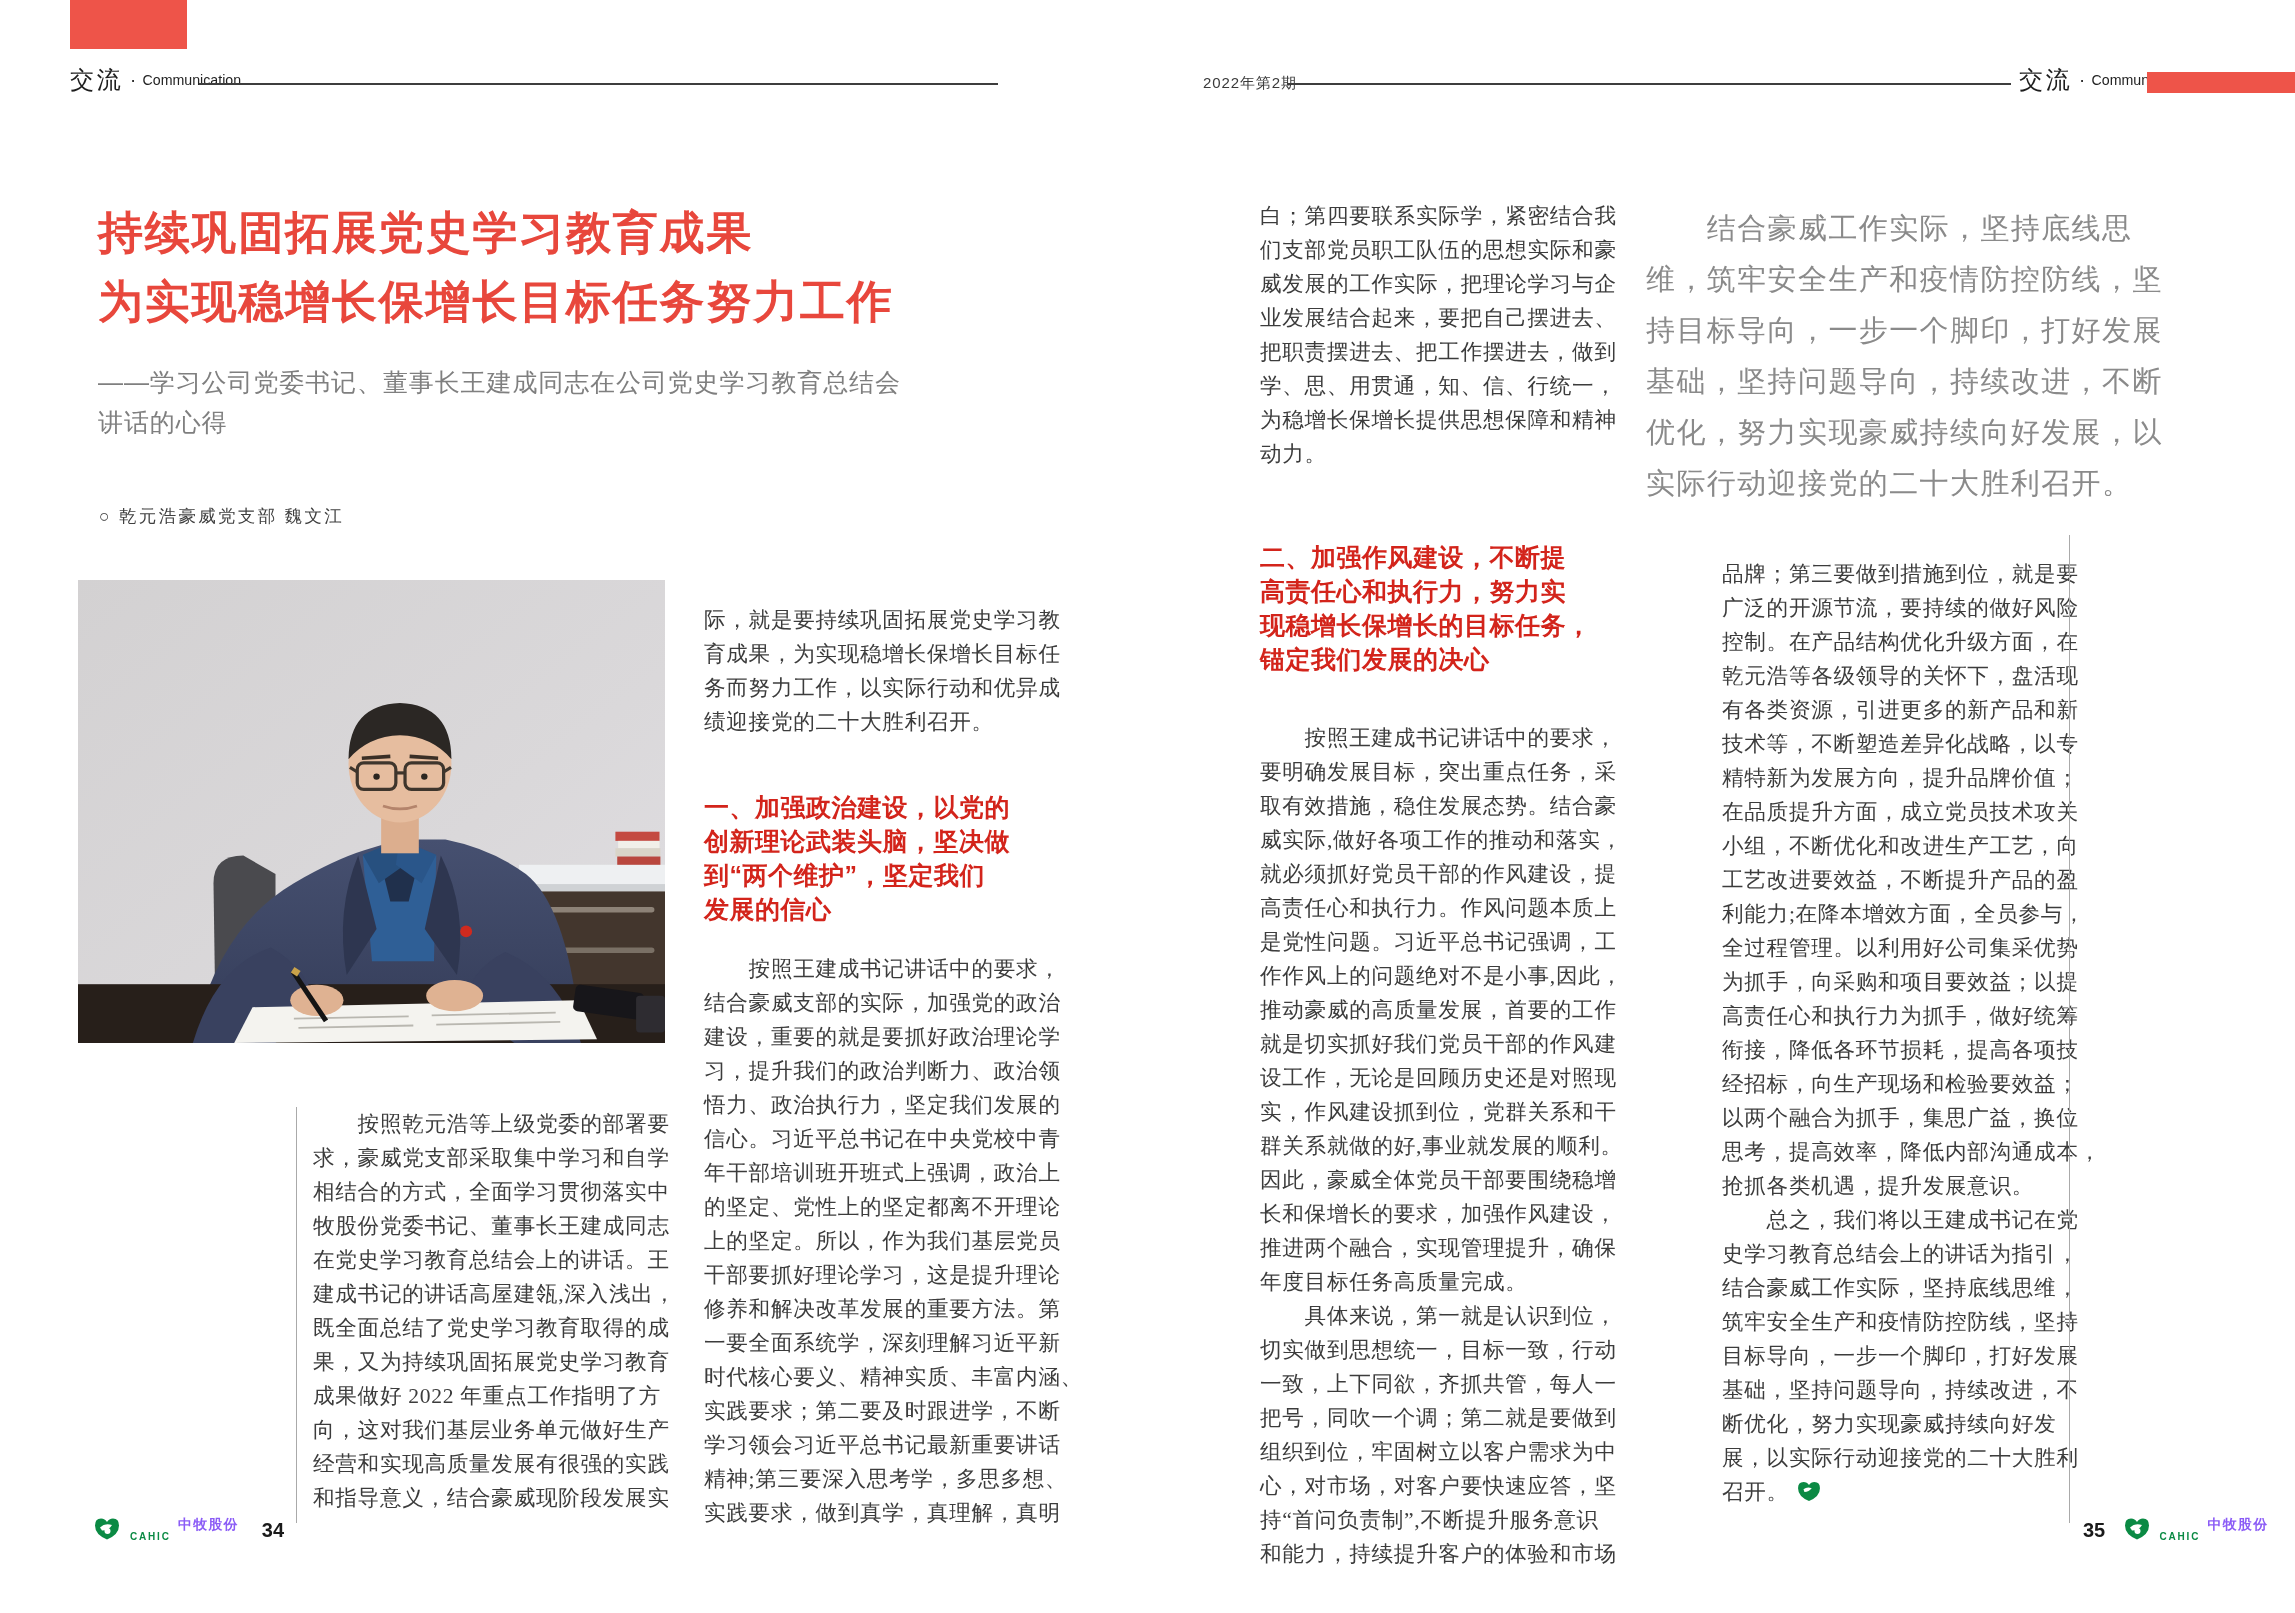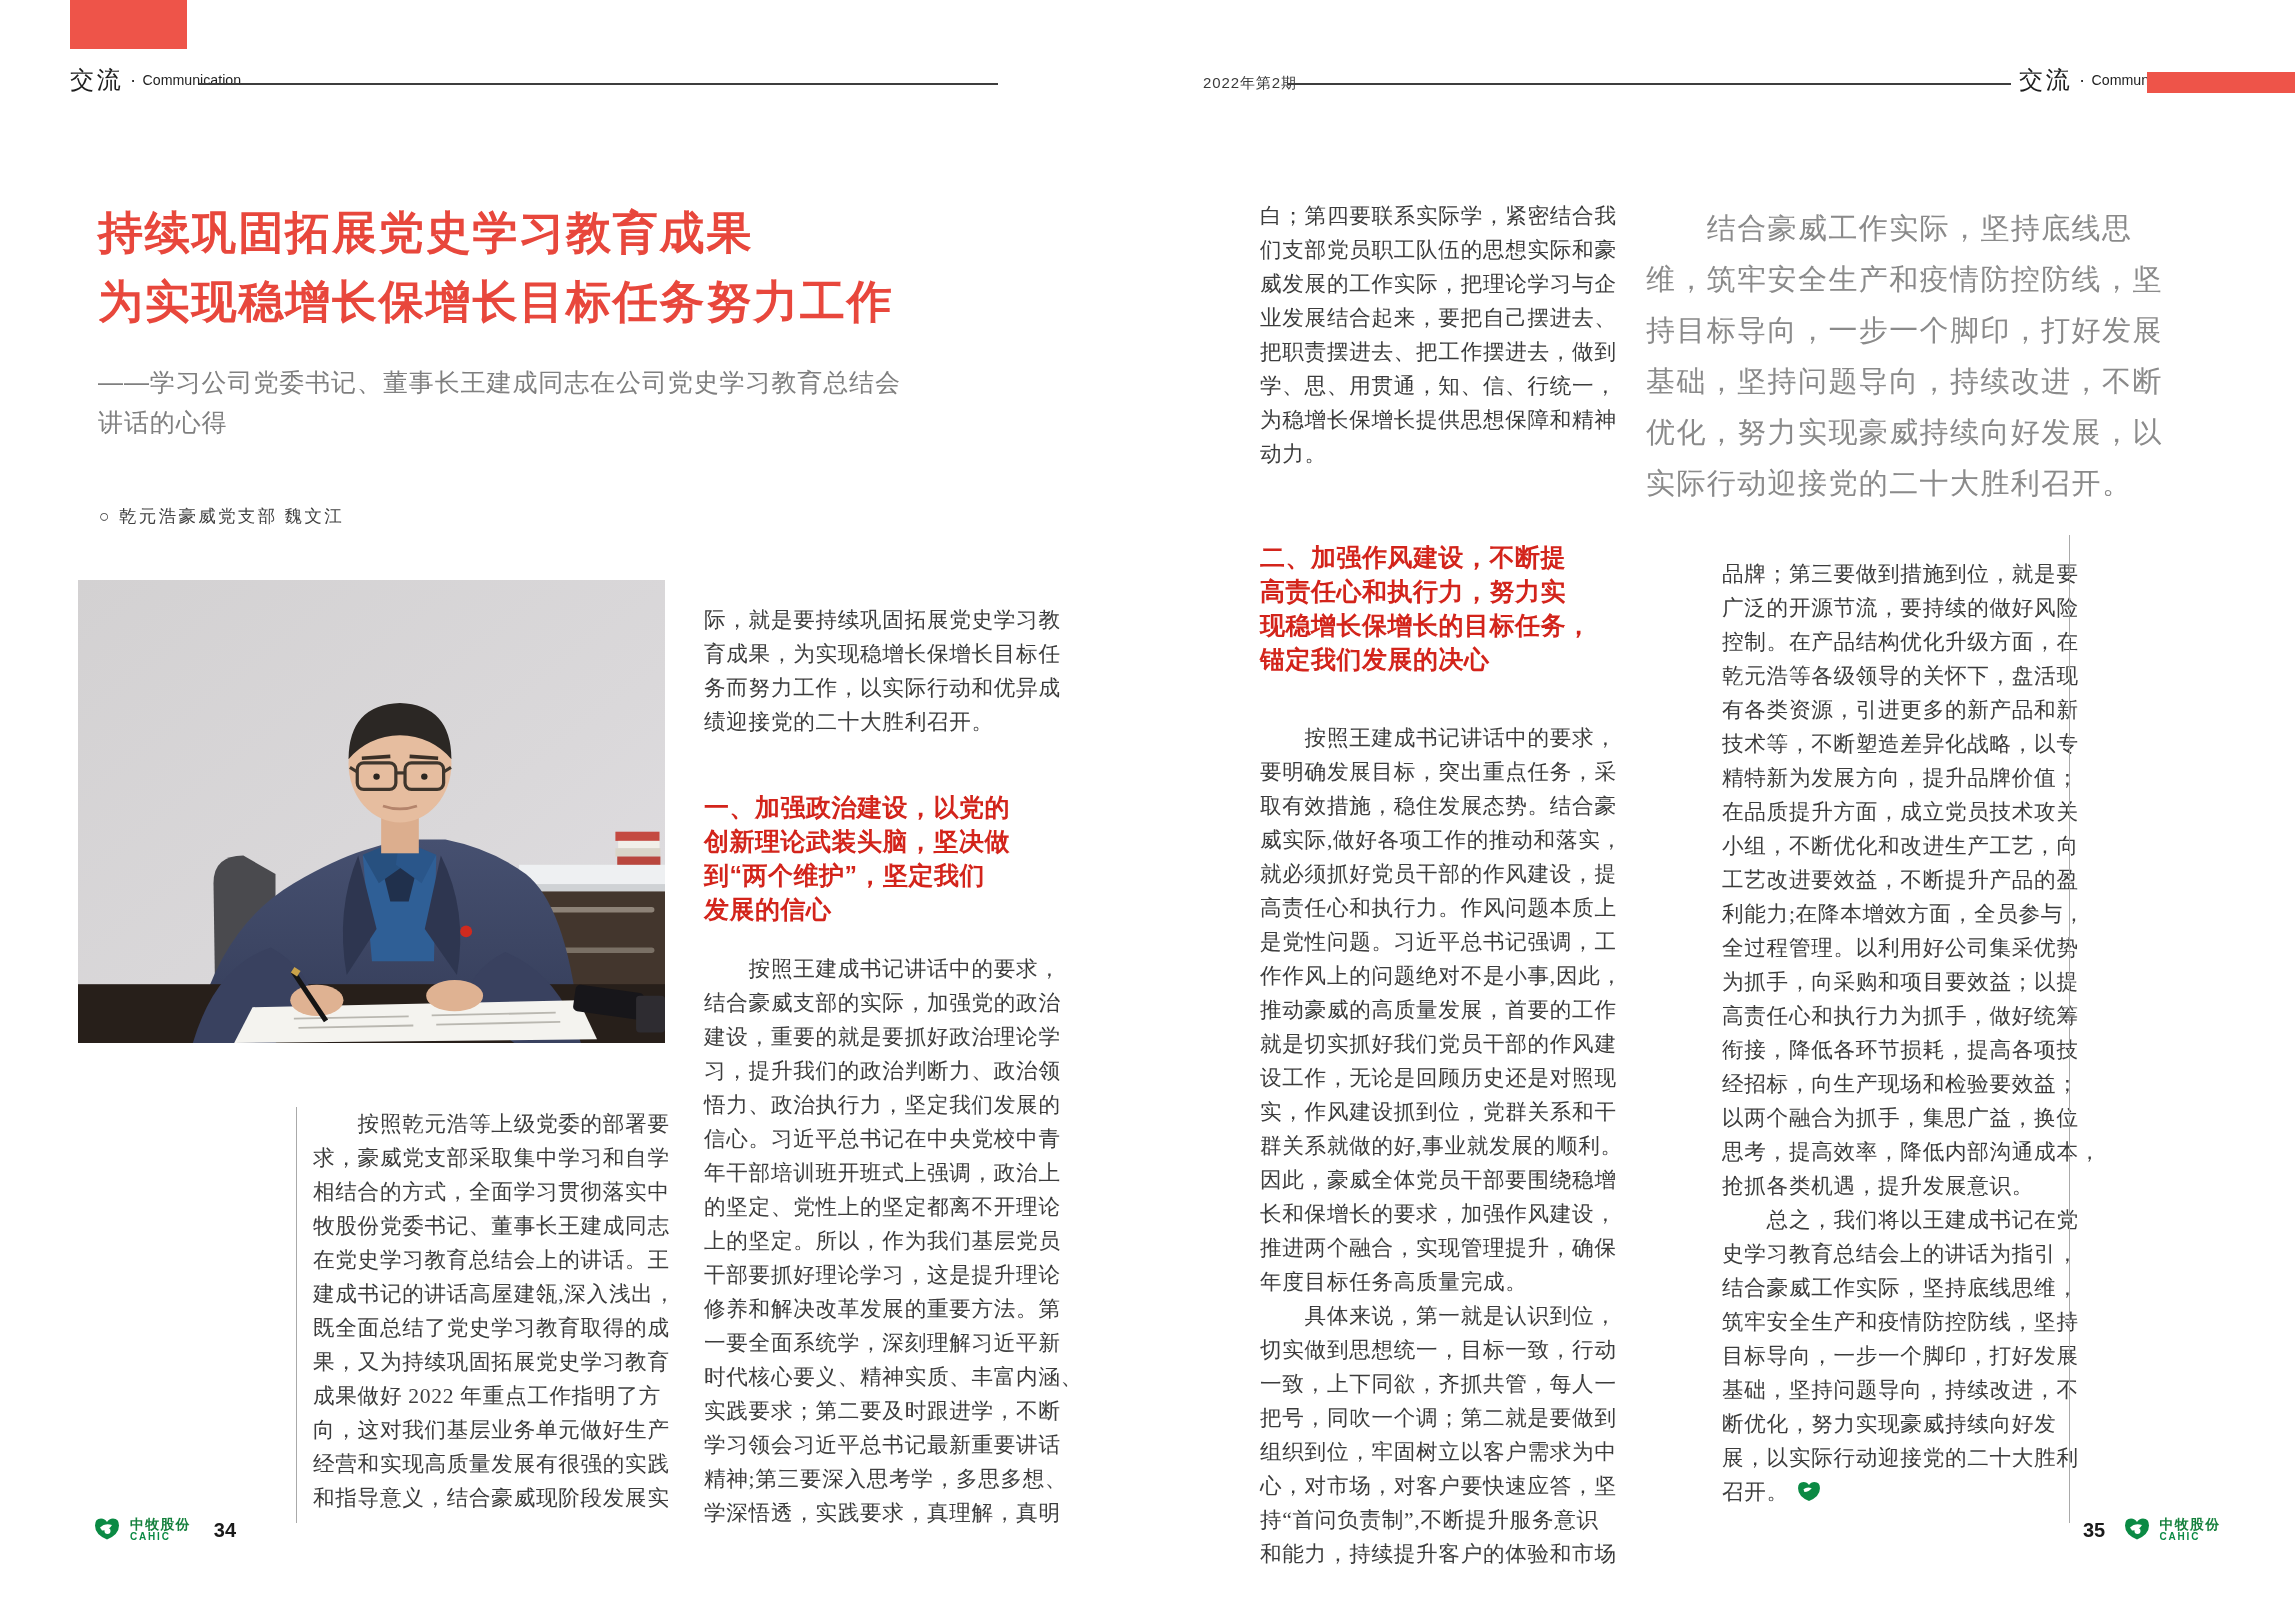--- a/index.html
+++ b/index.html
@@ -26,21 +26,21 @@
       font-family:"Liberation Serif",serif;}
   .hl{height:34px;line-height:34px;font-size:25px;font-weight:800;color:#d3241b;letter-spacing:0.5px;white-space:nowrap;
       font-family:"Liberation Sans",sans-serif;}
   .pql{height:51px;line-height:51px;font-size:29px;color:#8a8a8a;letter-spacing:1.4px;white-space:nowrap;
        font-weight:500;font-family:"Liberation Sans",sans-serif;}
   .vrule{width:1.4px;background:#aaaaaa;}
 
   
   .footer{position:absolute;display:flex;align-items:center;gap:10px;}
   .logo-txt{display:flex;flex-direction:column;line-height:1;}
-  .logo-cn{font-size:13.8px;color:#15803d;font-weight:700;letter-spacing:1.4px;font-family:"Liberation Serif",serif;}
+  .logo-cn{font-size:13.8px;color:#8b5cf6;font-weight:700;letter-spacing:1.4px;font-family:"Liberation Serif",serif;margin-left:48px;}
   .logo-en{font-size:10px;color:#0b8a44;font-weight:800;letter-spacing:1.8px;}
   .pagenum{font-size:20px;color:#1a1a1a;font-weight:600;}
 
   .endleaf{display:inline-block;vertical-align:-2.8px;margin-left:8.3px;}
 </style>
 </head>
 <body>
 
 <div id="spread">
 
@@ -196,21 +196,21 @@
         <div class="bl">年干部培训班开班式上强调，政治上</div>
         <div class="bl">的坚定、党性上的坚定都离不开理论</div>
         <div class="bl">上的坚定。所以，作为我们基层党员</div>
         <div class="bl">干部要抓好理论学习，这是提升理论</div>
         <div class="bl">修养和解决改革发展的重要方法。第</div>
         <div class="bl">一要全面系统学，深刻理解习近平新</div>
         <div class="bl">时代核心要义、精神实质、丰富内涵、</div>
         <div class="bl">实践要求；第二要及时跟进学，不断</div>
         <div class="bl">学习领会习近平总书记最新重要讲话</div>
         <div class="bl">精神;第三要深入思考学，多思多想、</div>
-        <div class="bl">学深悟透，实践要求，真理解，真明</div>
+        <div class="bl">实践要求，做到真学，真理解，真明</div>
       </div>
   </div>
 
   <div class="col" style="left:1260px;top:199px;width:373px;">
     <div>
         <div class="bl">白；第四要联系实际学，紧密结合我</div>
         <div class="bl">们支部党员职工队伍的思想实际和豪</div>
         <div class="bl">威发展的工作实际，把理论学习与企</div>
         <div class="bl">业发展结合起来，要把自己摆进去、</div>
         <div class="bl">把职责摆进去、把工作摆进去，做到</div>

